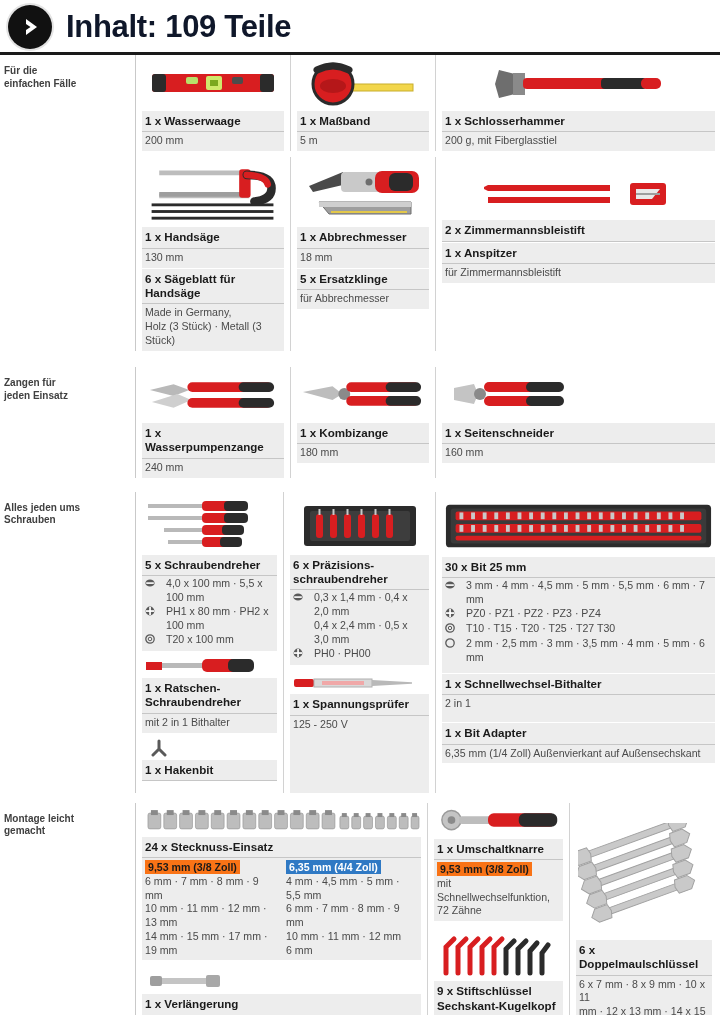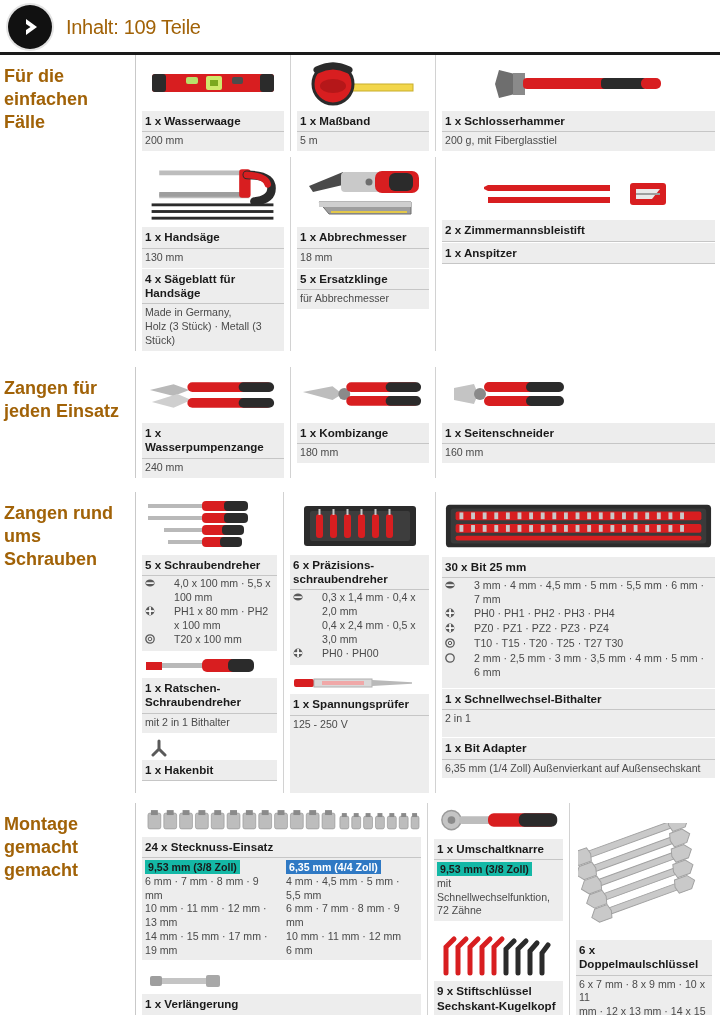--- a/index.html
+++ b/index.html
@@ -5,50 +5,50 @@
   html,body{margin:0;padding:0;}
   body{
     width:720px;height:1015px;background:#ffffff;
     font-family:"Liberation Sans","DejaVu Sans",sans-serif;
     color:#1a1a1a;position:relative;overflow:hidden;
   }
   
   .header{display:flex;align-items:center;padding:12px 0 10px 8px;height:52px;box-sizing:border-box;}
   .badge{width:44px;height:44px;border-radius:50%;background:#111;display:flex;align-items:center;justify-content:center;flex:0 0 auto;box-shadow:0 0 0 2px #e4e4e4;}
   .badge svg{display:block;}
-  .header-title{font-size:20px;font-weight:normal;letter-spacing:-.3px;margin-left:14px;color:#a16207;white-space:nowrap;}
+  .header-title{font-size:31px;font-weight:bold;letter-spacing:-.3px;margin-left:14px;color:#0f172a;white-space:nowrap;}
   .rule{height:3px;background:#1a1a1a;margin:0;}
   
   .section{display:flex;align-items:flex-start;}
   .sec-title{
     width:135px;flex:0 0 135px;box-sizing:border-box;
-    padding:10px 10px 0 4px;font-size:18px;font-weight:bold;line-height:1.28;color:#a16207;
+    padding:10px 10px 0 4px;font-size:10px;font-weight:bold;line-height:1.28;color:#404040;
   }
   .sec-body{flex:1 1 auto;border-left:1px solid #c9c9c9;box-sizing:border-box;}
   .row{display:flex;align-items:stretch;}
   .col{box-sizing:border-box;padding:0 6px 0 6px;border-right:1px solid #d2d2d2;}
   .col:last-child{border-right:none;}
   .col.nb{border-right:none;}
   .pic{display:flex;align-items:flex-end;justify-content:center;padding:5px 2px 4px 2px;}
   .pic svg{display:block;}
   
   .lbl{
     background:#ededed;border-top:1px solid #ffffff;
     font-size:11.6px;font-weight:bold;color:#1a1a1a;
     padding:3px 4px 3px 3px;border-bottom:1px solid #c6c6c6;line-height:1.25;
   }
   .sub{
     background:#ededed;font-size:10.6px;color:#4a4a4a;
     padding:2px 4px 3px 3px;line-height:1.3;
   }
   .sub.tight{padding-top:1px;}
-  .spec{display:flex;align-items:flex-start;gap:19px;line-height:1.32;}
+  .spec{display:flex;align-items:flex-start;gap:11px;line-height:1.32;}
   .spec .g{flex:0 0 auto;margin-top:1px;}
   .hl{display:inline-block;padding:0 3px;font-weight:bold;color:#1a1a1a;line-height:1.35;}
-  .hl.gold{background:#14b8a6;}
+  .hl.gold{background:#f97316;}
   .hl.blue{background:#2f79c4;color:#ffffff;}
   .pad{height:6px;}
   .gap{background:#ededed;height:5px;}
   .blank{background:#ededed;}
   .flexcols{display:flex;gap:10px;}
   .flexcols > div{flex:1 1 0;}
 </style>
 </head>
 <body>
 
@@ -123,21 +123,21 @@
               <rect x="100" y="6" width="12" height="30" rx="3" fill="#d81e20"></rect>
               <path d="M108 12 q26 0 26 14 q0 12 -18 14" stroke="#2b2b2b" stroke-width="9" fill="none" stroke-linecap="round"></path>
               <path d="M108 12 q20 1 22 10" stroke="#d81e20" stroke-width="7" fill="none" stroke-linecap="round"></path>
               <rect x="8" y="42" width="128" height="3" fill="#2b2b2b"></rect>
               <rect x="8" y="49" width="128" height="3" fill="#2b2b2b"></rect>
               <rect x="8" y="56" width="128" height="3" fill="#2b2b2b"></rect>
             </svg>
         </div>
         <div class="lbl">1 x Handsäge</div>
         <div class="sub">130 mm</div>
-        <div class="lbl">4 x Sägeblatt für Handsäge</div>
+        <div class="lbl">6 x Sägeblatt für Handsäge</div>
         <div class="sub">
           <div>Made in Germany,</div>
           <div>Holz (3 Stück) · Metall (3 Stück)</div>
         </div>
       </div>
       <div class="col" style="width:145px">
         <div class="pic">
           <svg width="125" height="60" viewBox="0 0 125 60">
               <polygon points="8,24 42,10 46,22 12,30" fill="#4a4a4a"></polygon>
               <rect x="40" y="10" width="56" height="20" rx="4" fill="#c9c9c9"></rect>
@@ -160,20 +160,21 @@
               <rect x="4" y="10" width="122" height="6" fill="#d81e20"></rect>
               <polygon points="4,10 4,16 -2,13" fill="#d81e20"></polygon>
               <rect x="4" y="22" width="122" height="6" fill="#d81e20"></rect>
               <rect x="146" y="8" width="36" height="22" rx="3" fill="#d81e20"></rect>
               <polygon points="152,14 176,14 168,24 152,24" fill="#e9e9e9"></polygon>
               <rect x="152" y="18" width="24" height="2" fill="#9e9e9e"></rect>
             </svg>
         </div>
         <div class="lbl">2 x Zimmermannsbleistift</div>
         <div class="lbl">1 x Anspitzer</div>
+        <div class="sub">für Zimmermannsbleistift</div>
       </div>
     </div>
   </div>
 </div>
 
 <div class="section" style="margin-top:16px">
   <div class="sec-title">
     <div>Zangen für</div>
     <div>jeden Einsatz</div>
   </div>
@@ -220,21 +221,21 @@
         </div>
         <div class="lbl">1 x Seitenschneider</div>
         <div class="sub">160 mm</div>
       </div>
     </div>
   </div>
 </div>
 
 <div class="section" style="margin-top:14px">
   <div class="sec-title">
-    <div>Zangen rund ums</div>
+    <div>Alles jeden ums</div>
     <div>Schrauben</div>
   </div>
   <div class="sec-body">
     <div class="row">
 
       <div class="col" style="width:148px">
         <div class="pic" style="flex-direction:column;align-items:flex-start;gap:3px;padding-top:8px">
           <svg width="135" height="50" viewBox="0 0 135 50">
             <g>
                 <rect x="4" y="4" width="56" height="4" fill="#b9b9b9"></rect>
@@ -427,28 +428,20 @@
                   <rect x="1.2" y="4.3" width="7.6" height="1.6" fill="#ffffff"></rect>
                 </svg></span>
               <span>3 mm · 4 mm · 4,5 mm · 5 mm · 5,5 mm · 6 mm · 7 mm</span>
             </div>
           <div class="spec">
               <span class="g"><svg width="10" height="10" viewBox="0 0 10 10">
                   <circle cx="5" cy="5" r="4.4" fill="#5a5a5a"></circle>
                   <rect x="4.2" y="1" width="1.7" height="8" fill="#fff"></rect>
                   <rect x="1" y="4.2" width="8" height="1.7" fill="#fff"></rect>
                 </svg></span>
-              <span>PH0 · PH1 · PH2 · PH3 · PH4</span>
-            </div>
-          <div class="spec">
-              <span class="g"><svg width="10" height="10" viewBox="0 0 10 10">
-                  <circle cx="5" cy="5" r="4.4" fill="#5a5a5a"></circle>
-                  <rect x="4.2" y="1" width="1.7" height="8" fill="#fff"></rect>
-                  <rect x="1" y="4.2" width="8" height="1.7" fill="#fff"></rect>
-                </svg></span>
               <span>PZ0 · PZ1 · PZ2 · PZ3 · PZ4</span>
             </div>
           <div class="spec">
               <span class="g"><svg width="10" height="10" viewBox="0 0 10 10">
                   <circle cx="5" cy="5" r="4.2" fill="none" stroke="#5a5a5a" stroke-width="1.3"></circle>
                   <circle cx="5" cy="5" r="1.7" fill="none" stroke="#5a5a5a" stroke-width="1"></circle>
                 </svg></span>
               <span>T10 · T15 · T20 · T25 · T27 T30</span>
             </div>
           <div class="spec">
@@ -464,21 +457,21 @@
         <div class="gap" style="height:8px"></div>
         <div class="lbl">1 x Bit Adapter</div>
         <div class="sub">6,35 mm (1/4 Zoll) Außenvierkant auf Außensechskant</div>
       </div>
     </div>
   </div>
 </div>
 
 <div class="section" style="margin-top:10px">
   <div class="sec-title">
-    <div>Montage gemacht</div>
+    <div>Montage leicht</div>
     <div>gemacht</div>
   </div>
   <div class="sec-body">
     <div class="row">
 
       <div class="col" style="width:292px">
         <div class="pic" style="justify-content:flex-start;padding:4px 0 3px 2px">
           <svg width="280" height="26" viewBox="0 0 280 26">
             <g fill="#bdbdbd" stroke="#8f8f8f" stroke-width="0.6">
               <rect x="4" y="6" width="13" height="16" rx="2"></rect>

